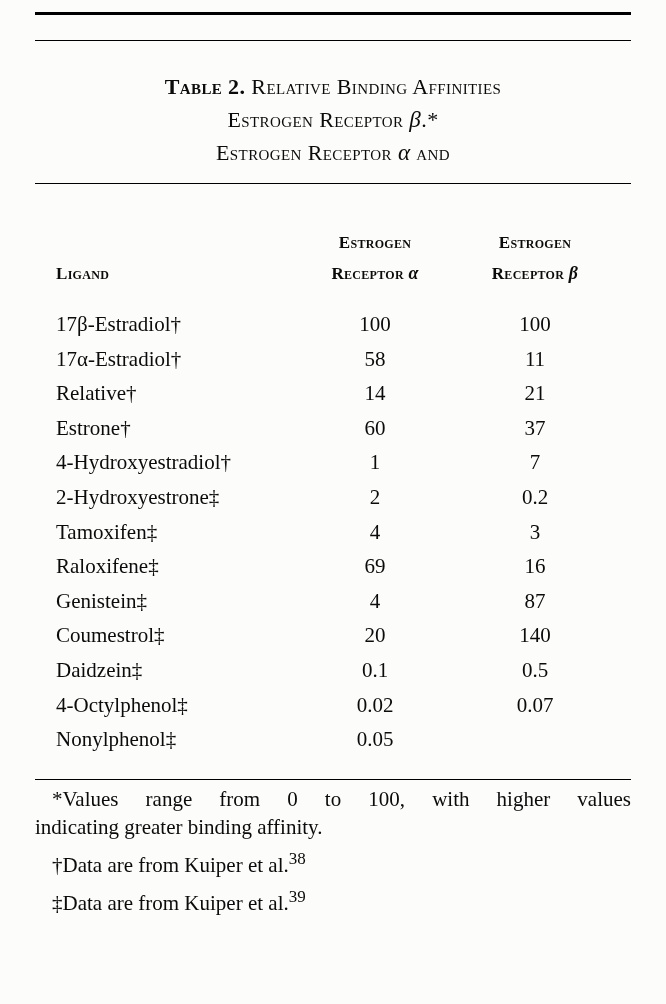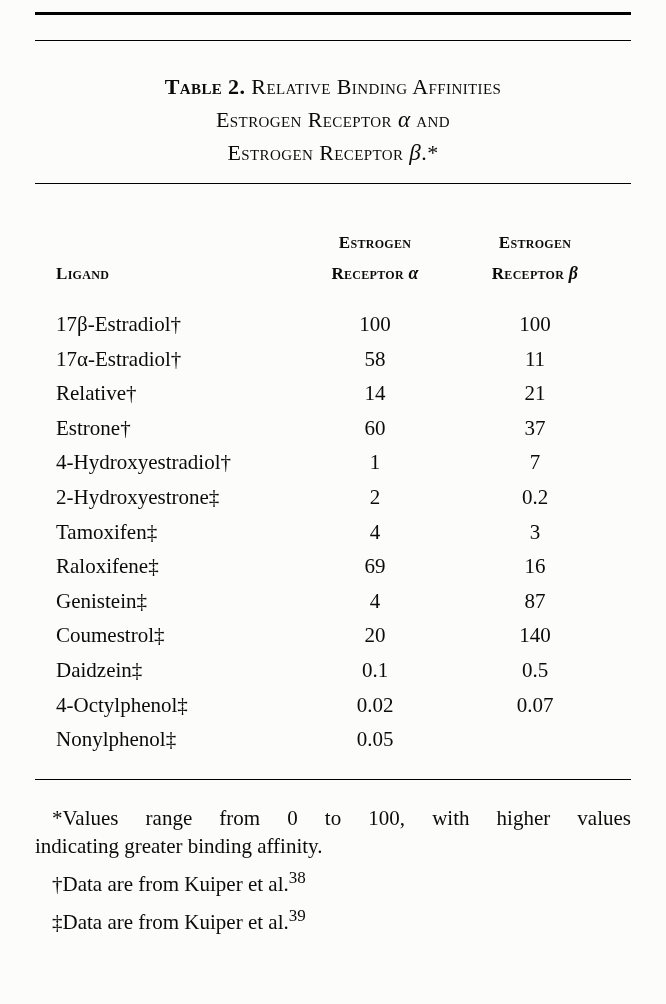--- a/index.html
+++ b/index.html
@@ -44,21 +44,21 @@
     font-size: 17px;
     line-height: 30px;
     letter-spacing: 0.3px;
   }
   .thead .greek { font-weight: bold; }
 
   .tbody { margin-top: 18px; }
   .trow { height: 34.6px; line-height: 34.6px; font-size: 21px; }
   .trow > div { white-space: nowrap; overflow: visible; }
 
-  .footnotes { margin-top: 24px; font-size: 21px; line-height: 28px; }
+  .footnotes { margin-top: 5px; font-size: 21px; line-height: 28px; }
   .fn + .fn { margin-top: 10px; }
   .fn { text-indent: 17px; }
   .fn-star { text-indent: 0; }
   .fn-star .fn-l1 {
     display: block;
     text-align: justify;
     text-align-last: justify;
     text-indent: 17px;
   }
   .fn-star .fn-l2 { display: block; text-indent: 0; }
@@ -73,26 +73,26 @@
     <div class="rule heavy"></div>
     <div class="rule top2"></div>
 
     <div class="table-title">
       <div class="t-line">
         <span class="t-bold">Table 2.</span>
         <span>Relative Binding Affinities</span>
       </div>
       <div class="t-line">
         <span>Estrogen Receptor</span>
-        <span class="greek">α</span>
-        <span>and</span>
+        <span class="greek">β</span><span>.*</span>
       </div>
       <div class="t-line">
         <span>Estrogen Receptor</span>
-        <span class="greek">β</span><span>.*</span>
+        <span class="greek">α</span>
+        <span>and</span>
       </div>
     </div>
 
     <div class="rule mid"></div>
 
     <div class="thead grid3">
       <div class="c1">
         <span>Ligand</span>
       </div>
       <div class="c2">

